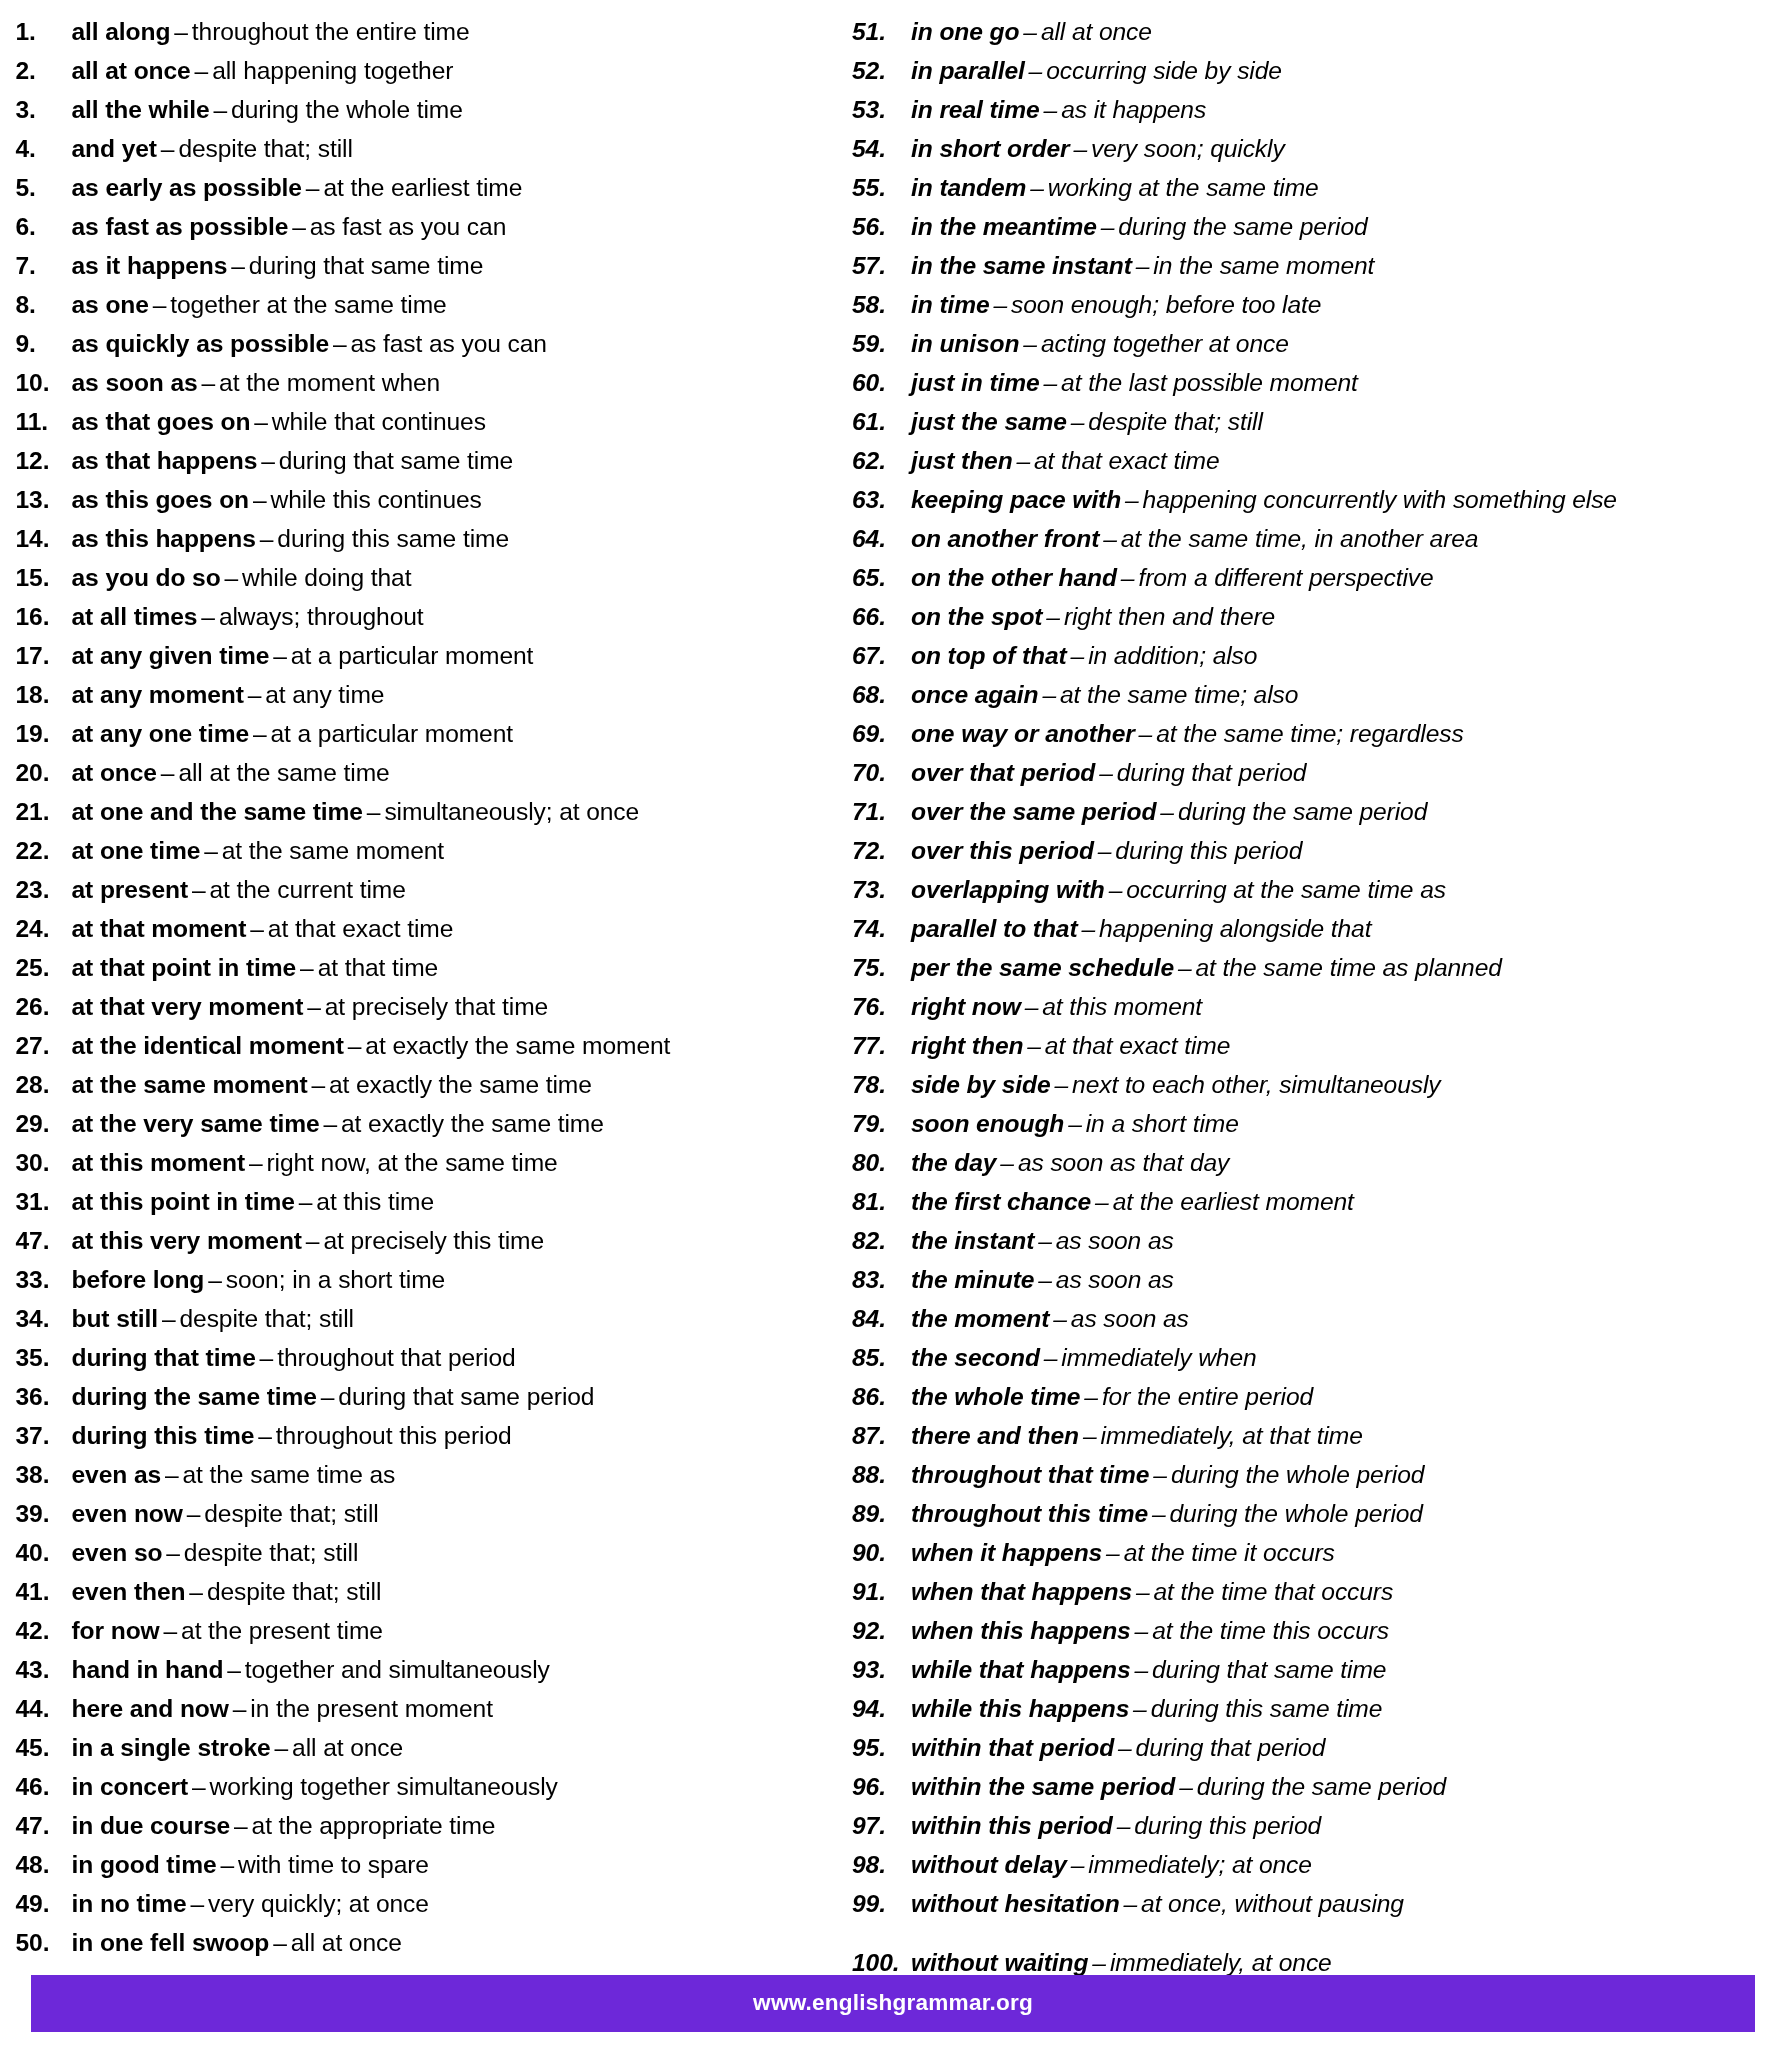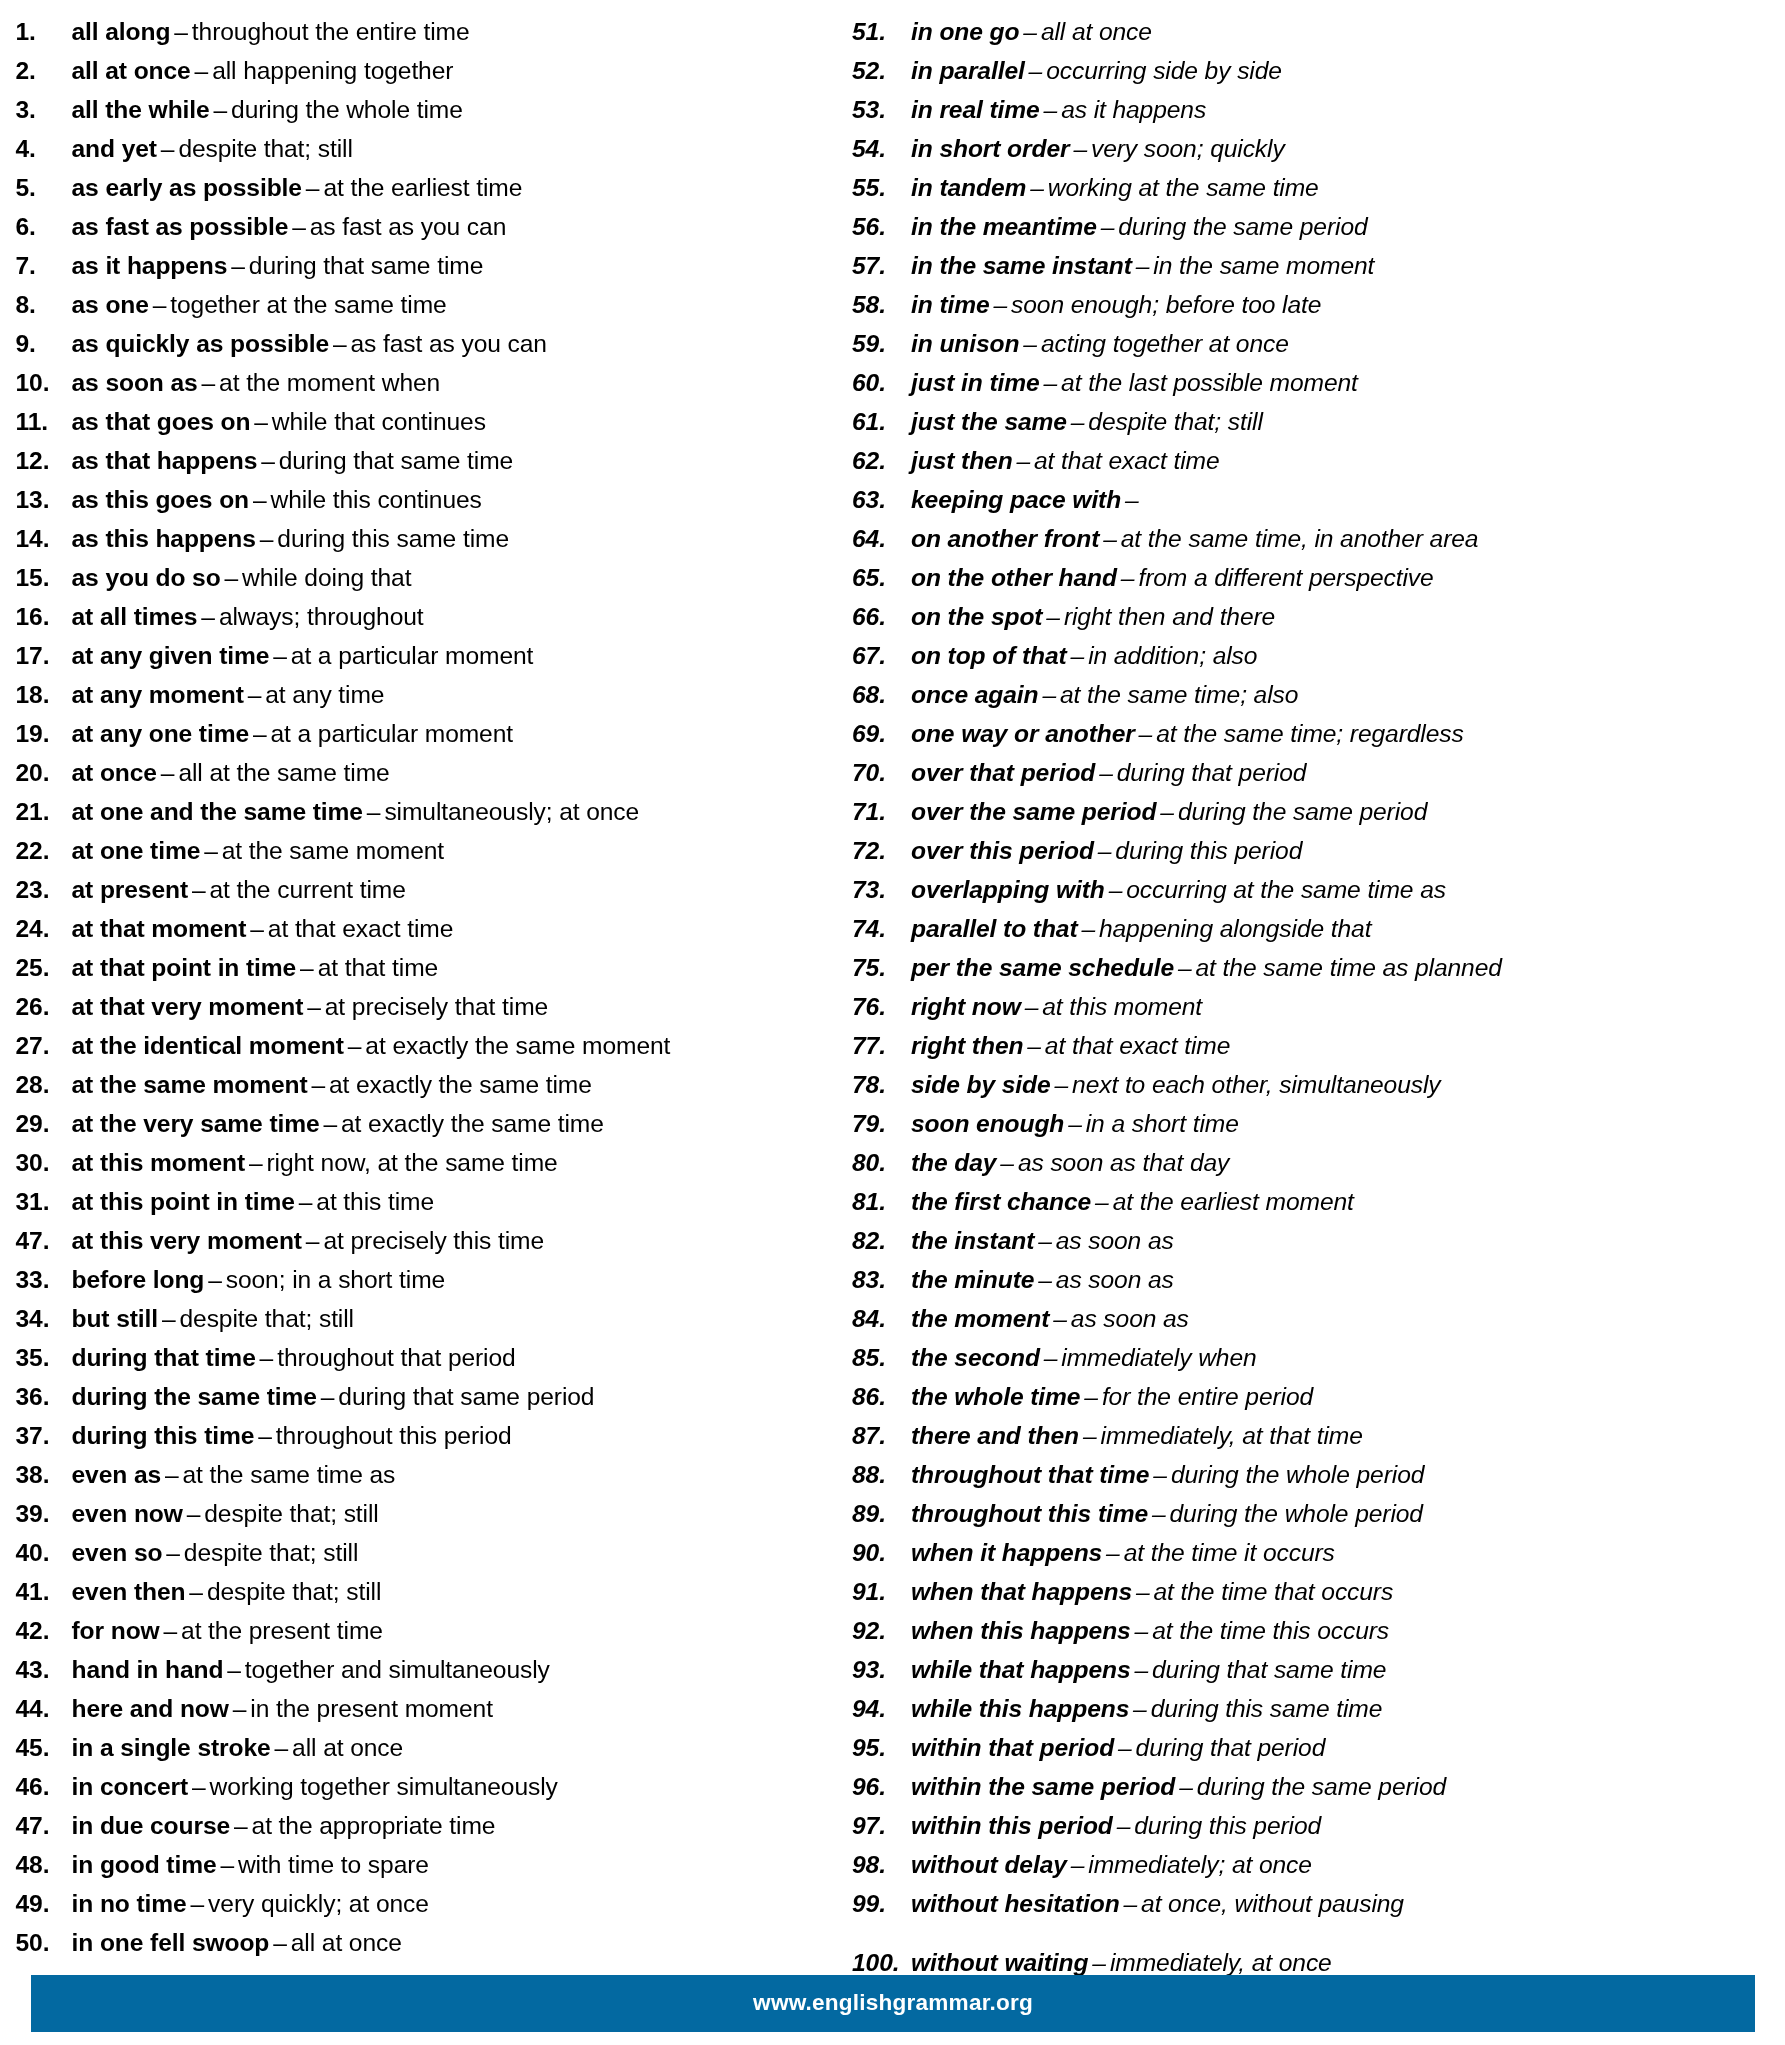--- a/index.html
+++ b/index.html
@@ -75,21 +75,21 @@
     color: #000000;
     letter-spacing: -0.1px;
   }
 
   .footer {
     position: absolute;
     left: 31px;
     bottom: 14.2px;
     width: 1724px;
     height: 57px;
-    background: #0369a1;
+    background: #6d28d9;
     display: flex;
     align-items: center;
     justify-content: center;
   }
   .footer-text {
     color: #ffffff;
     font-size: 22.6px;
     font-weight: bold;
     letter-spacing: 0.2px;
   }
@@ -473,20 +473,21 @@
         <div class="item">
           <span class="num">62.</span>
           <span class="phrase">just then</span>
           <span class="dash">–</span>
           <span class="def">at that exact time</span>
         </div>
         <div class="item">
           <span class="num">63.</span>
           <span class="phrase">keeping pace with</span>
           <span class="dash">–</span>
+          <span class="def">happening concurrently with something else</span>
         </div>
         <div class="item">
           <span class="num">64.</span>
           <span class="phrase">on another front</span>
           <span class="dash">–</span>
           <span class="def">at the same time, in another area</span>
         </div>
         <div class="item">
           <span class="num">65.</span>
           <span class="phrase">on the other hand</span>

